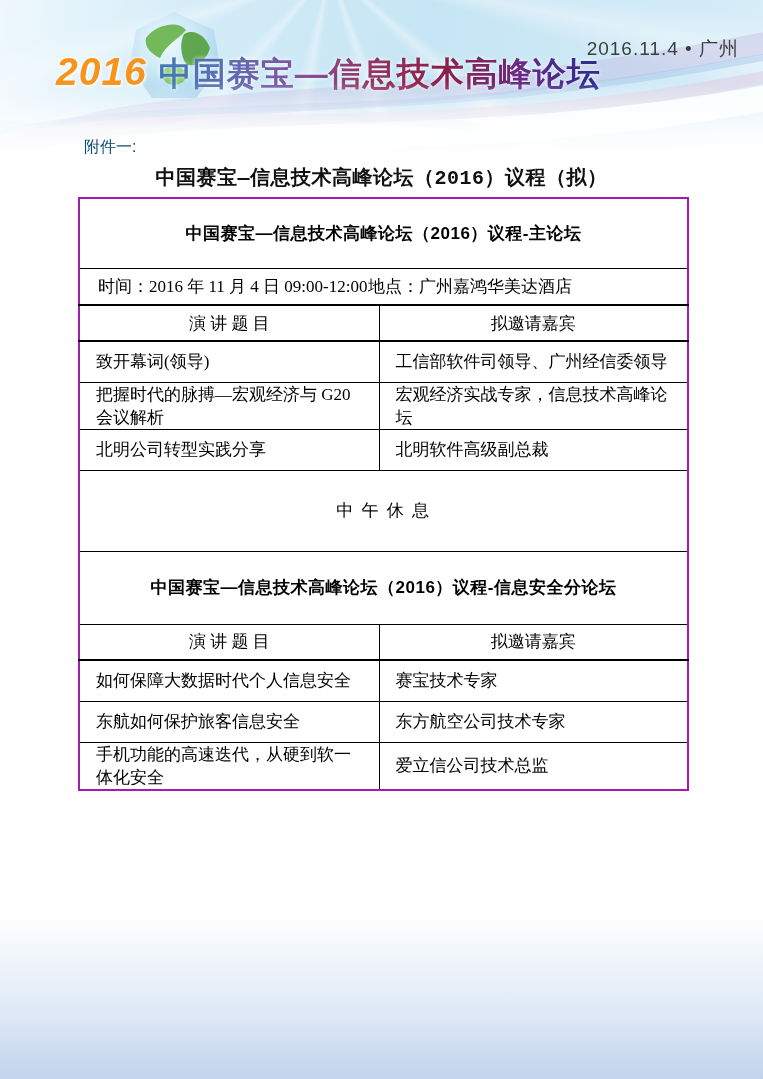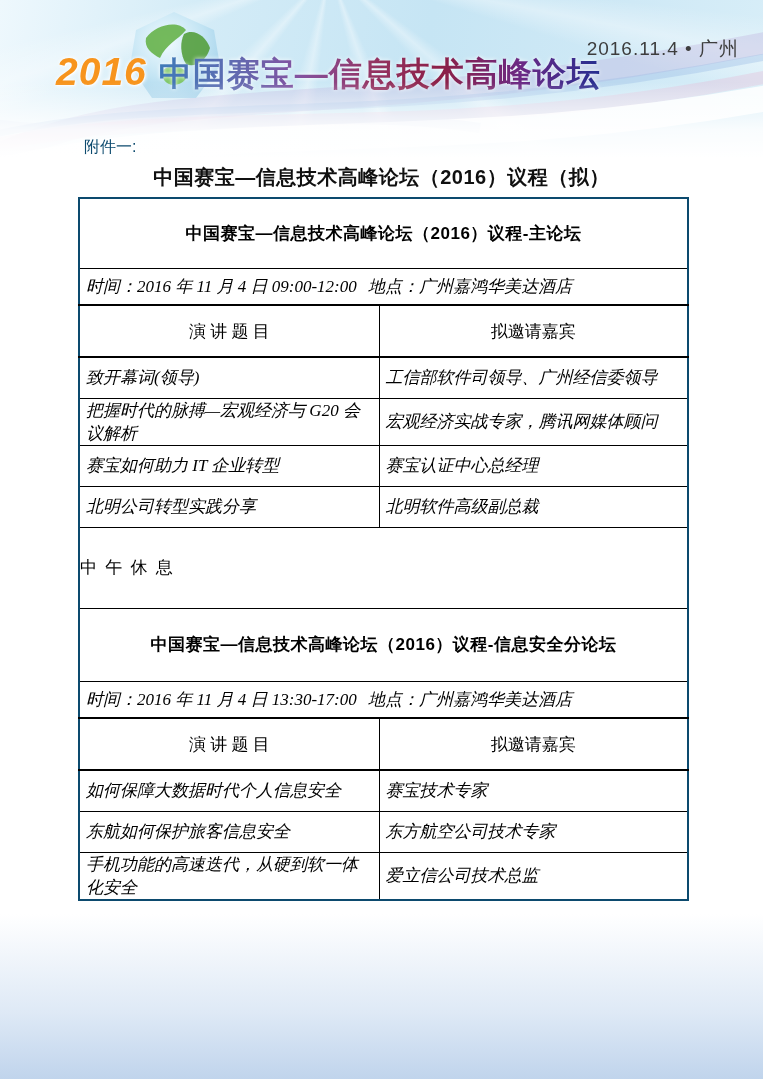--- a/index.html
+++ b/index.html
@@ -61,54 +61,53 @@
 
   
   .attachment-label {
     position:absolute; left:84px; top:137px;
     font-family:"Liberation Sans","DejaVu Sans",sans-serif;
     font-size:16px; color:#0c4a6e;
   }
   .doc-title {
     position:absolute; left:0; top:164px; width:763px;
     text-align:center;
-    font-family:Liberation Sans, sans-serif;
+    font-family:Liberation Mono, monospace;
     font-weight:700; font-size:20px; color:#101010; letter-spacing:.5px;
   }
 
   table.agenda {
     position:absolute; left:78px; top:197px;
     width:609px; border-collapse:collapse; table-layout:fixed;
     background:#fff;
   }
-  table.agenda { border:2px solid #0c4a6e; }
+  table.agenda { border:2px solid #a21caf; }
   table.agenda td { border:1px solid #000; font-size:17px; vertical-align:middle; }
 
   td.section-head {
     height:70px; text-align:center;
     font-family:"Liberation Sans","DejaVu Sans",sans-serif;
     font-weight:700; font-size:19px; letter-spacing:.5px;
   }
   td.section-head.second { height:73px; }
 
   tr.time-row td {
-    height:37px; padding-left:6px; position:relative;
+    height:37px; padding-left:18px; position:relative;
     border-bottom-width:2px;
-    font-style:italic;
   }
   .loc-span { position:absolute; left:288px; top:50%; transform:translateY(-50%); white-space:nowrap; }
 
   tr.col-head td {
-    height:52px; text-align:center; border-bottom-width:2px;
-  }
-
-  tr.data-row td { height:41px; padding:0 6px;font-style:italic; }
+    height:36px; text-align:center; border-bottom-width:2px;
+  }
+
+  tr.data-row td { height:41px; padding:0 16px; }
 
   td.break-cell {
-    height:81px; 
+    height:81px; text-align:center;
     border-top-width:2px; border-bottom-width:2px;
     letter-spacing:2px;
   }
 
   
   .footer-fade {
     position:absolute; left:0; bottom:0; width:763px; height:165px;
     background:linear-gradient(to bottom, rgba(195,215,238,0) 0%, rgba(195,215,238,.55) 60%, #c0d4ec 100%);
     pointer-events:none;
   }
@@ -173,42 +172,32 @@
   <tr class="col-head">
     <td>演 讲 题 目</td>
     <td>拟邀请嘉宾</td>
   </tr>
   <tr class="data-row">
     <td>致开幕词(领导)</td>
     <td>工信部软件司领导、广州经信委领导</td>
   </tr>
   <tr class="data-row">
     <td>把握时代的脉搏—宏观经济与 G20 会议解析</td>
-    <td>宏观经济实战专家，腾讯网媒体顾问</td>
-  </tr>
-  <tr class="data-row">
-    <td>赛宝如何助力 IT 企业转型</td>
-    <td>赛宝认证中心总经理</td>
+    <td>宏观经济实战专家，信息技术高峰论坛</td>
   </tr>
   <tr class="data-row">
     <td>北明公司转型实践分享</td>
     <td>北明软件高级副总裁</td>
   </tr>
   <tr>
     <td class="break-cell" colspan="2">中 午 休 息</td>
   </tr>
 
   <tr>
     <td class="section-head second" colspan="2">中国赛宝—信息技术高峰论坛（2016）议程-信息安全分论坛</td>
-  </tr>
-  <tr class="time-row">
-    <td colspan="2">
-      <span>时间：2016 年 11 月 4 日  13:30-17:00</span>
-      <span class="loc-span">地点：广州嘉鸿华美达酒店</span>
-    </td>
   </tr>
   <tr class="col-head">
     <td>演 讲 题 目</td>
     <td>拟邀请嘉宾</td>
   </tr>
   <tr class="data-row">
     <td>如何保障大数据时代个人信息安全</td>
     <td>赛宝技术专家</td>
   </tr>
   <tr class="data-row">

